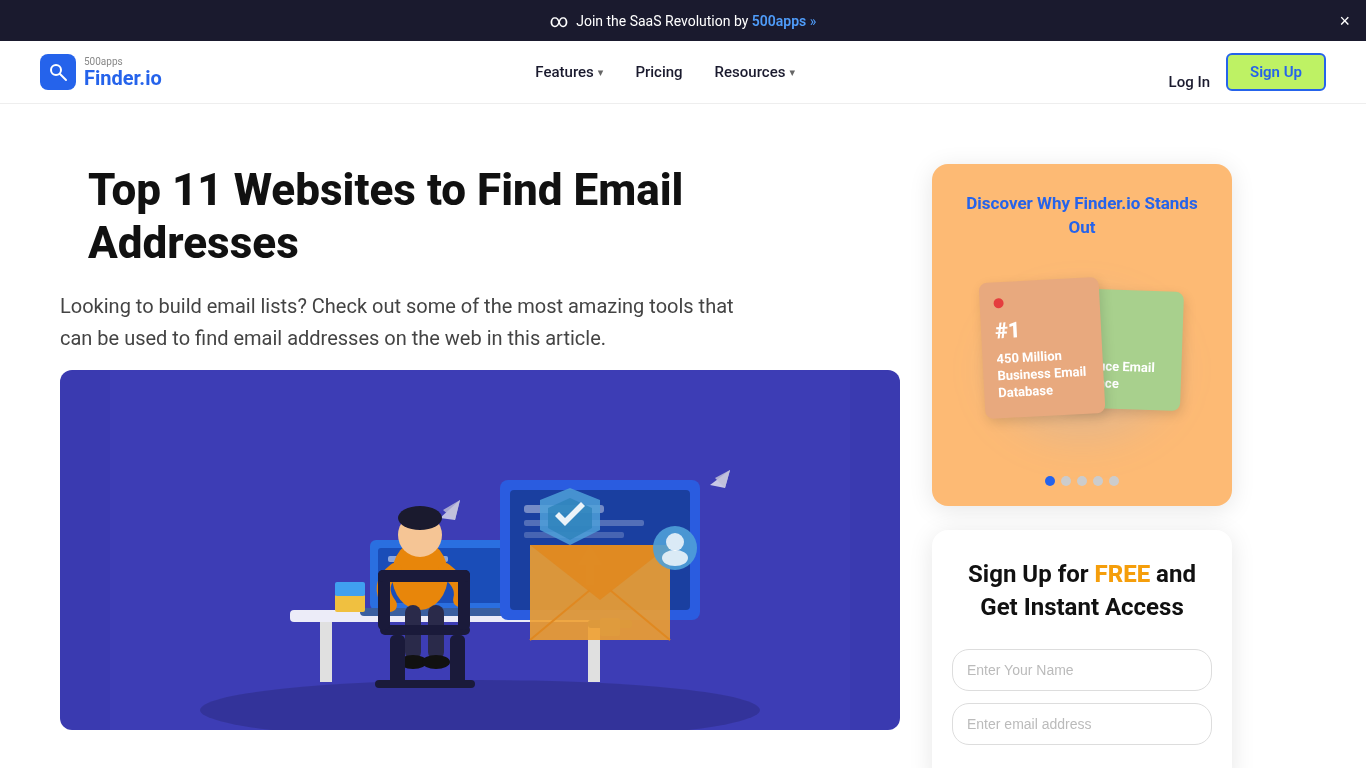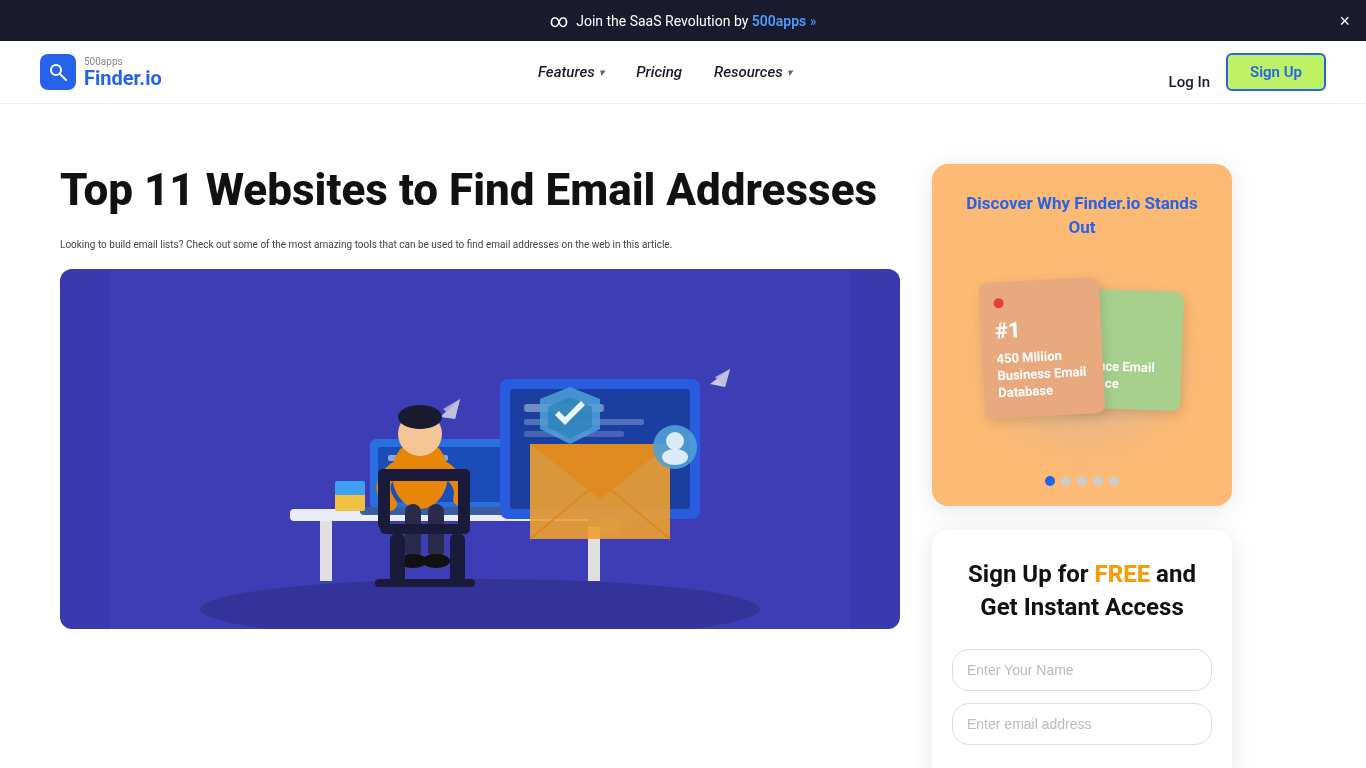--- a/index.html
+++ b/index.html
@@ -72,21 +72,20 @@
       list-style: none;
     }
     .nav-links li a {
       text-decoration: none;
       color: #1a1a2e;
       font-size: 15px;
       font-weight: 500;
       display: flex;
       align-items: center;
       gap: 4px;
-      font-style: italic;
     }
     .nav-links li a .chevron { font-size: 11px; color: #666; }
 
     .nav-actions { display: flex; align-items: flex-end; gap: 16px; }
     .login-btn {
       text-decoration: none;
       color: #1a1a2e;
       font-size: 15px;
       font-weight: 500;
     }
@@ -112,23 +111,24 @@
     }
 
     
     .left-content { flex: 1; max-width: 840px; }
     .article-title {
       font-size: 44px;
       font-weight: 800;
       color: #111;
       line-height: 1.2;
       margin-bottom: 20px;
+      margin-left: 28px;
     }
     .article-subtitle {
-      font-size: 10px;
+      font-size: 20px;
       color: #444;
       line-height: 1.6;
       margin-bottom: 16px;
       max-width: 680px;
     }
 
     .article-image {
       width: 100%;
       border-radius: 12px;
       overflow: hidden;

